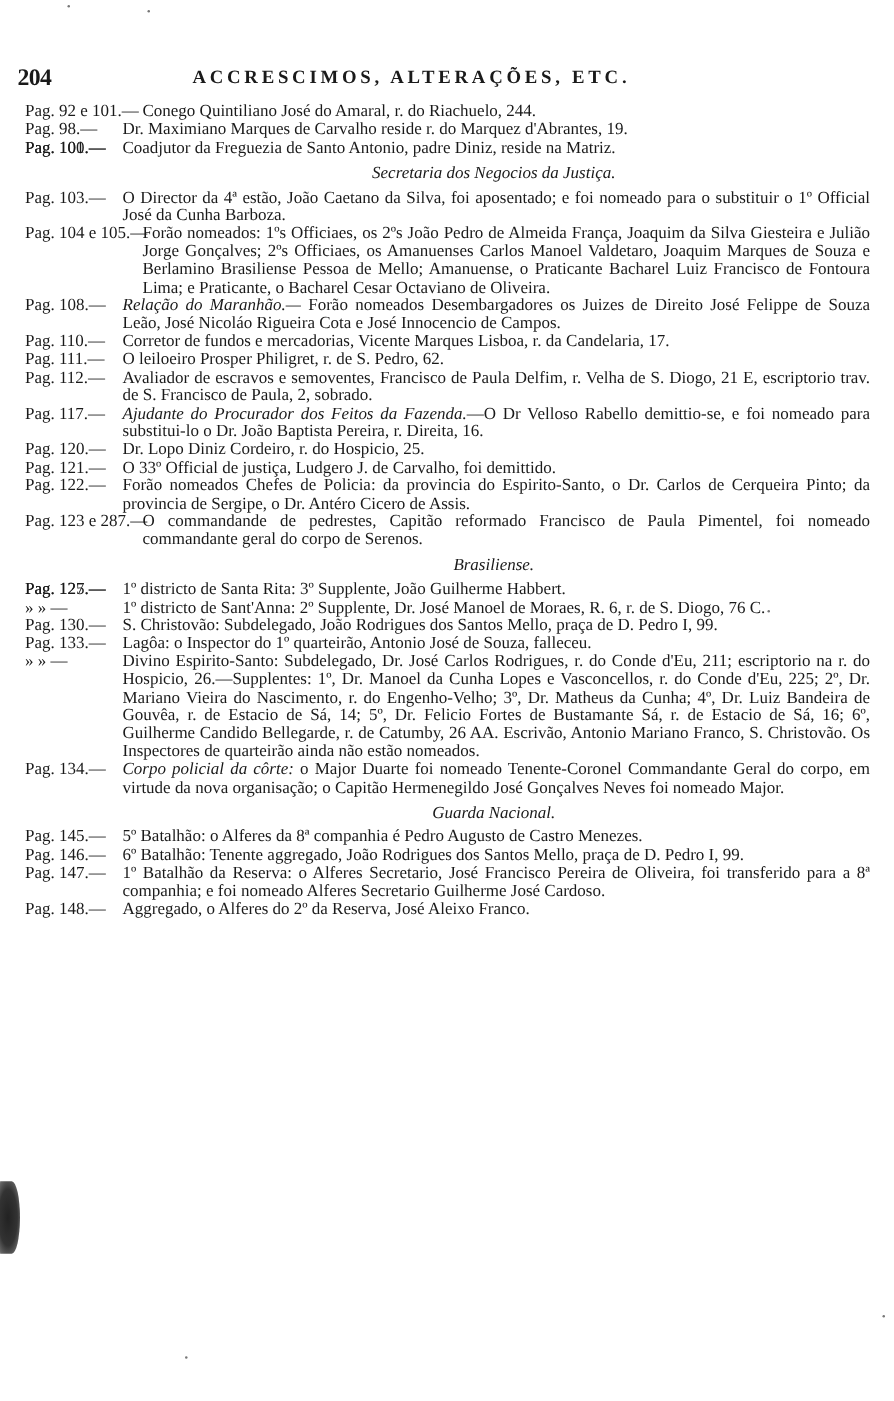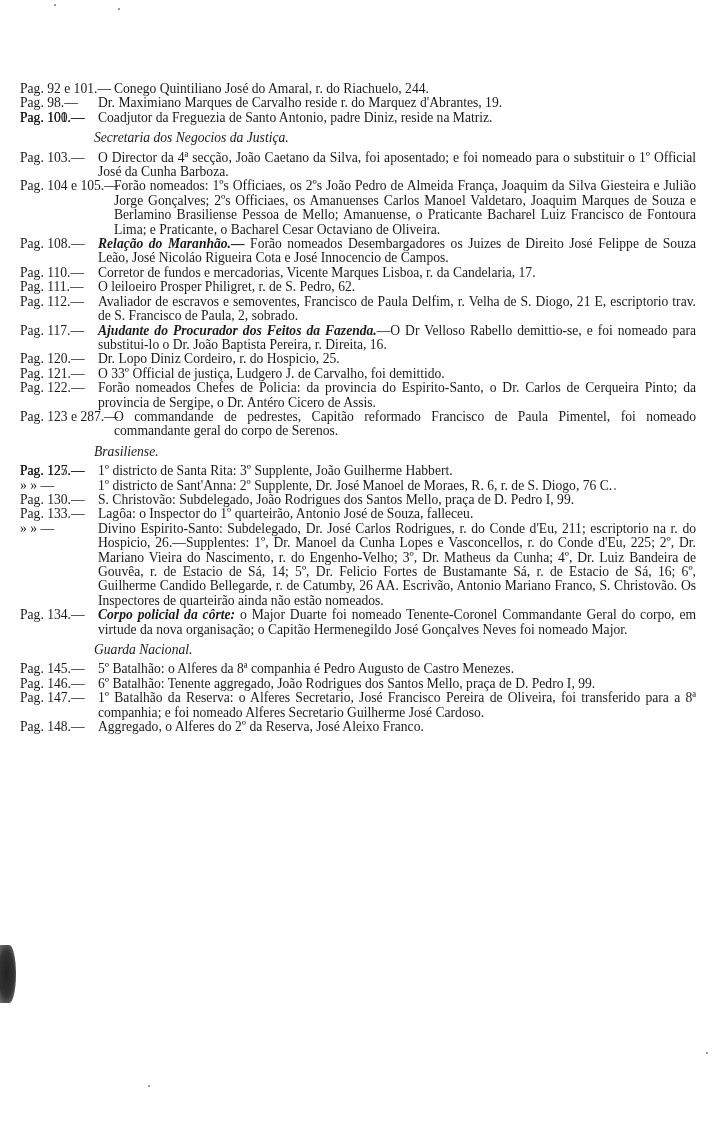--- a/index.html
+++ b/index.html
@@ -7,52 +7,56 @@
          font-family: "Liberation Serif", "DejaVu Serif", serif; color: #1a1a1a; }
   .page { position: absolute; left: 0; top: 0; width: 715px; height: 1121px; }
   .header { position: absolute; top: 52px; left: 14px; width: 680px; height: 22px; }
   .page-number { position: absolute; left: 0; top: 0; font-size: 19px; font-weight: bold; letter-spacing: -0.5px; }
   .running-title { position: absolute; left: 140px; top: 2px; font-size: 15px; font-weight: bold; letter-spacing: 3px; }
   .content { position: absolute; top: 82px; left: 14px; width: 682px; font-size: 13.6px; line-height: 14.4px; }
   .entry { position: relative; padding-left: 84px; margin: 0; }
   .entry .ref { position: absolute; left: 6px; top: 0; white-space: nowrap; }
   .entry .body { display: block; text-align: justify; }
   .entry.wide2 { padding-left: 100px; }
-  .section-heading { font-style: italic; font-size: 13.6px; margin: 6px 0 5px 80px; }
-  em { font-style: italic; font-weight: bold; }
+  .section-heading { text-align: center; font-style: italic; font-size: 13.6px; margin: 6px 0 5px 80px; }
+  em { font-style: italic; }
   .blot { position: absolute; left: 0; top: 945px; width: 16px; height: 58px;
           background: radial-gradient(ellipse at 40% 50%, #222 0%, #333 55%, #666 80%, rgba(255,255,255,0) 100%);
           border-radius: 0 50% 50% 0 / 0 60% 60% 0; }
   .speck { position: absolute; width: 2px; height: 2px; background: #777; border-radius: 50%; }
 </style>
 </head>
 <body>
 
 <div class="page">
+  <div class="header">
+    <span class="page-number">204</span>
+    <span class="running-title">ACCRESCIMOS, ALTERAÇÕES, ETC.</span>
+  </div>
 
   <div class="content" id="content">
       <p class="entry wide2">
         <span class="ref">Pag.  92 e 101.—</span>
         <span class="body"><span>Conego Quintiliano José do Amaral, r. do Riachuelo, 244.</span></span>
       </p>
       <p class="entry">
         <span class="ref">Pag.  98.—</span>
         <span class="body"><span>Dr. Maximiano Marques de Carvalho reside r. do Marquez d'Abrantes, 19.</span></span>
       </p>
       <p class="entry">
         <span class="ref">Pag. 100.—</span>
       </p>
       <p class="entry">
         <span class="ref">Pag. 101.—</span>
         <span class="body"><span>Coadjutor da Freguezia de Santo Antonio, padre Diniz, reside na Matriz.</span></span>
       </p>
       <div class="section-heading">Secretaria dos Negocios da Justiça.</div>
       <p class="entry">
         <span class="ref">Pag. 103.—</span>
-        <span class="body"><span>O Director da 4ª secção, João Caetano da Silva, foi aposentado; e foi nomeado para o substituir o 1º Official José da Cunha Barboza.</span></span>
+        <span class="body"><span>O Director da 4ª estão, João Caetano da Silva, foi aposentado; e foi nomeado para o substituir o 1º Official José da Cunha Barboza.</span></span>
       </p>
       <p class="entry wide2">
         <span class="ref">Pag. 104 e 105.—</span>
         <span class="body"><span>Forão nomeados: 1ºs Officiaes, os 2ºs João Pedro de Almeida França, Joaquim da Silva Giesteira e Julião Jorge Gonçalves; 2ºs Officiaes, os Amanuenses Carlos Manoel Valdetaro, Joaquim Marques de Souza e Berlamino Brasiliense Pessoa de Mello; Amanuense, o Praticante Bacharel Luiz Francisco de Fontoura Lima; e Praticante, o Bacharel Cesar Octaviano de Oliveira.</span></span>
       </p>
       <p class="entry">
         <span class="ref">Pag. 108.—</span>
         <span class="body"><em>Relação do Maranhão.—</em><span> Forão nomeados Desembargadores os Juizes de Direito José Felippe de Souza Leão, José Nicoláo Rigueira Cota e José Innocencio de Campos.</span></span>
       </p>
       <p class="entry">

